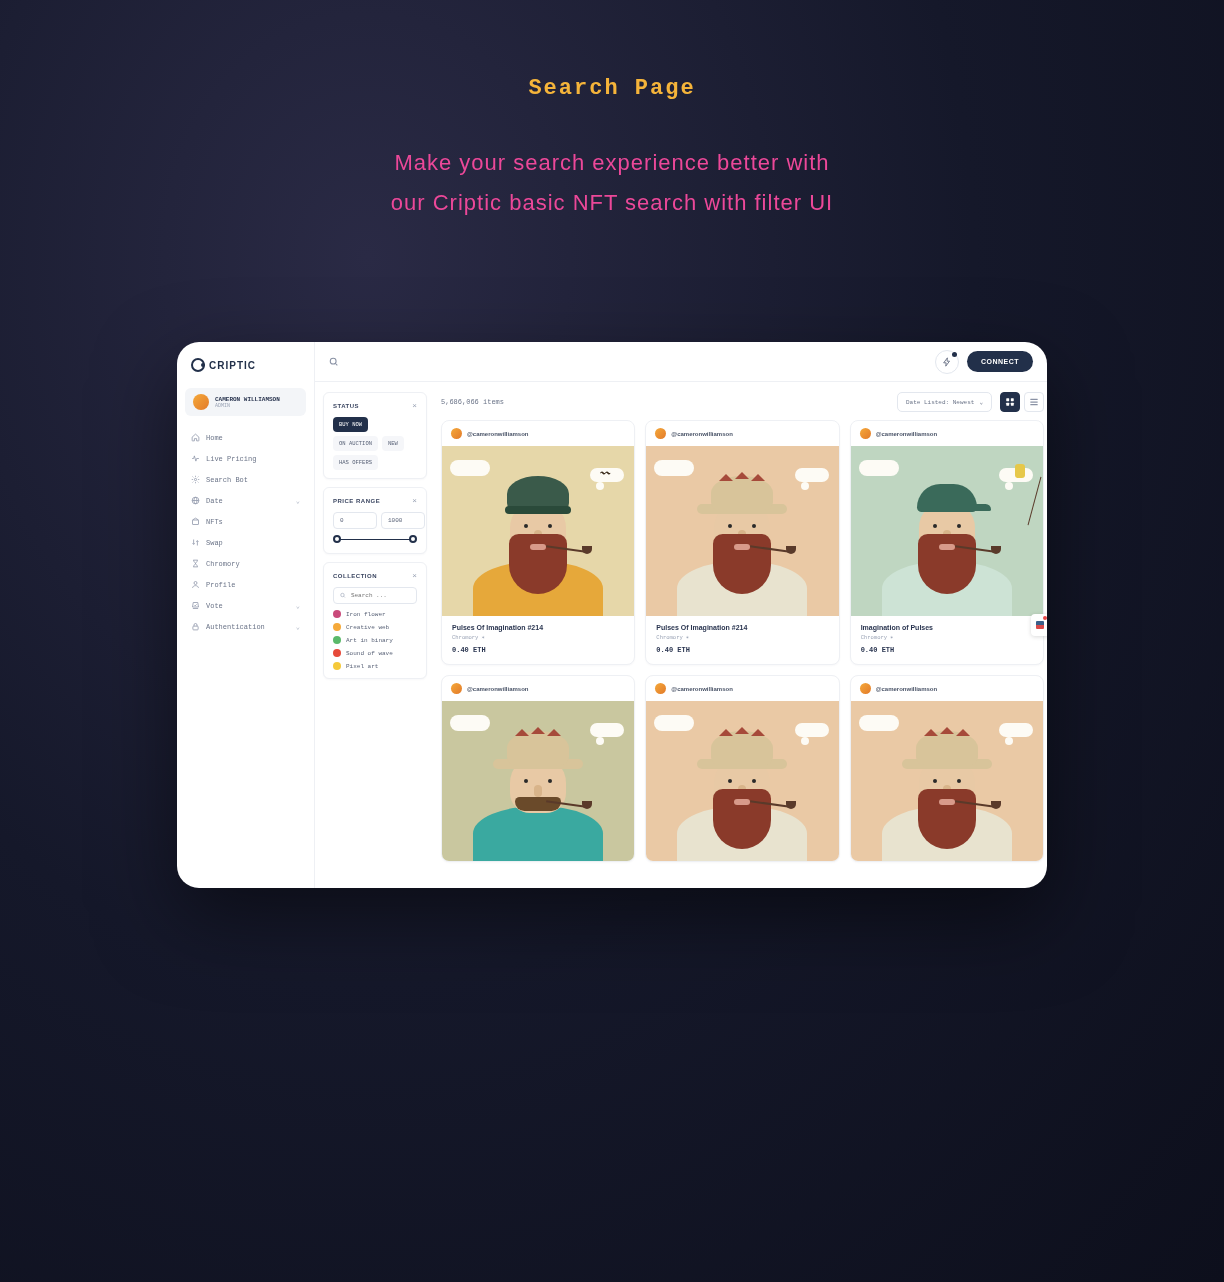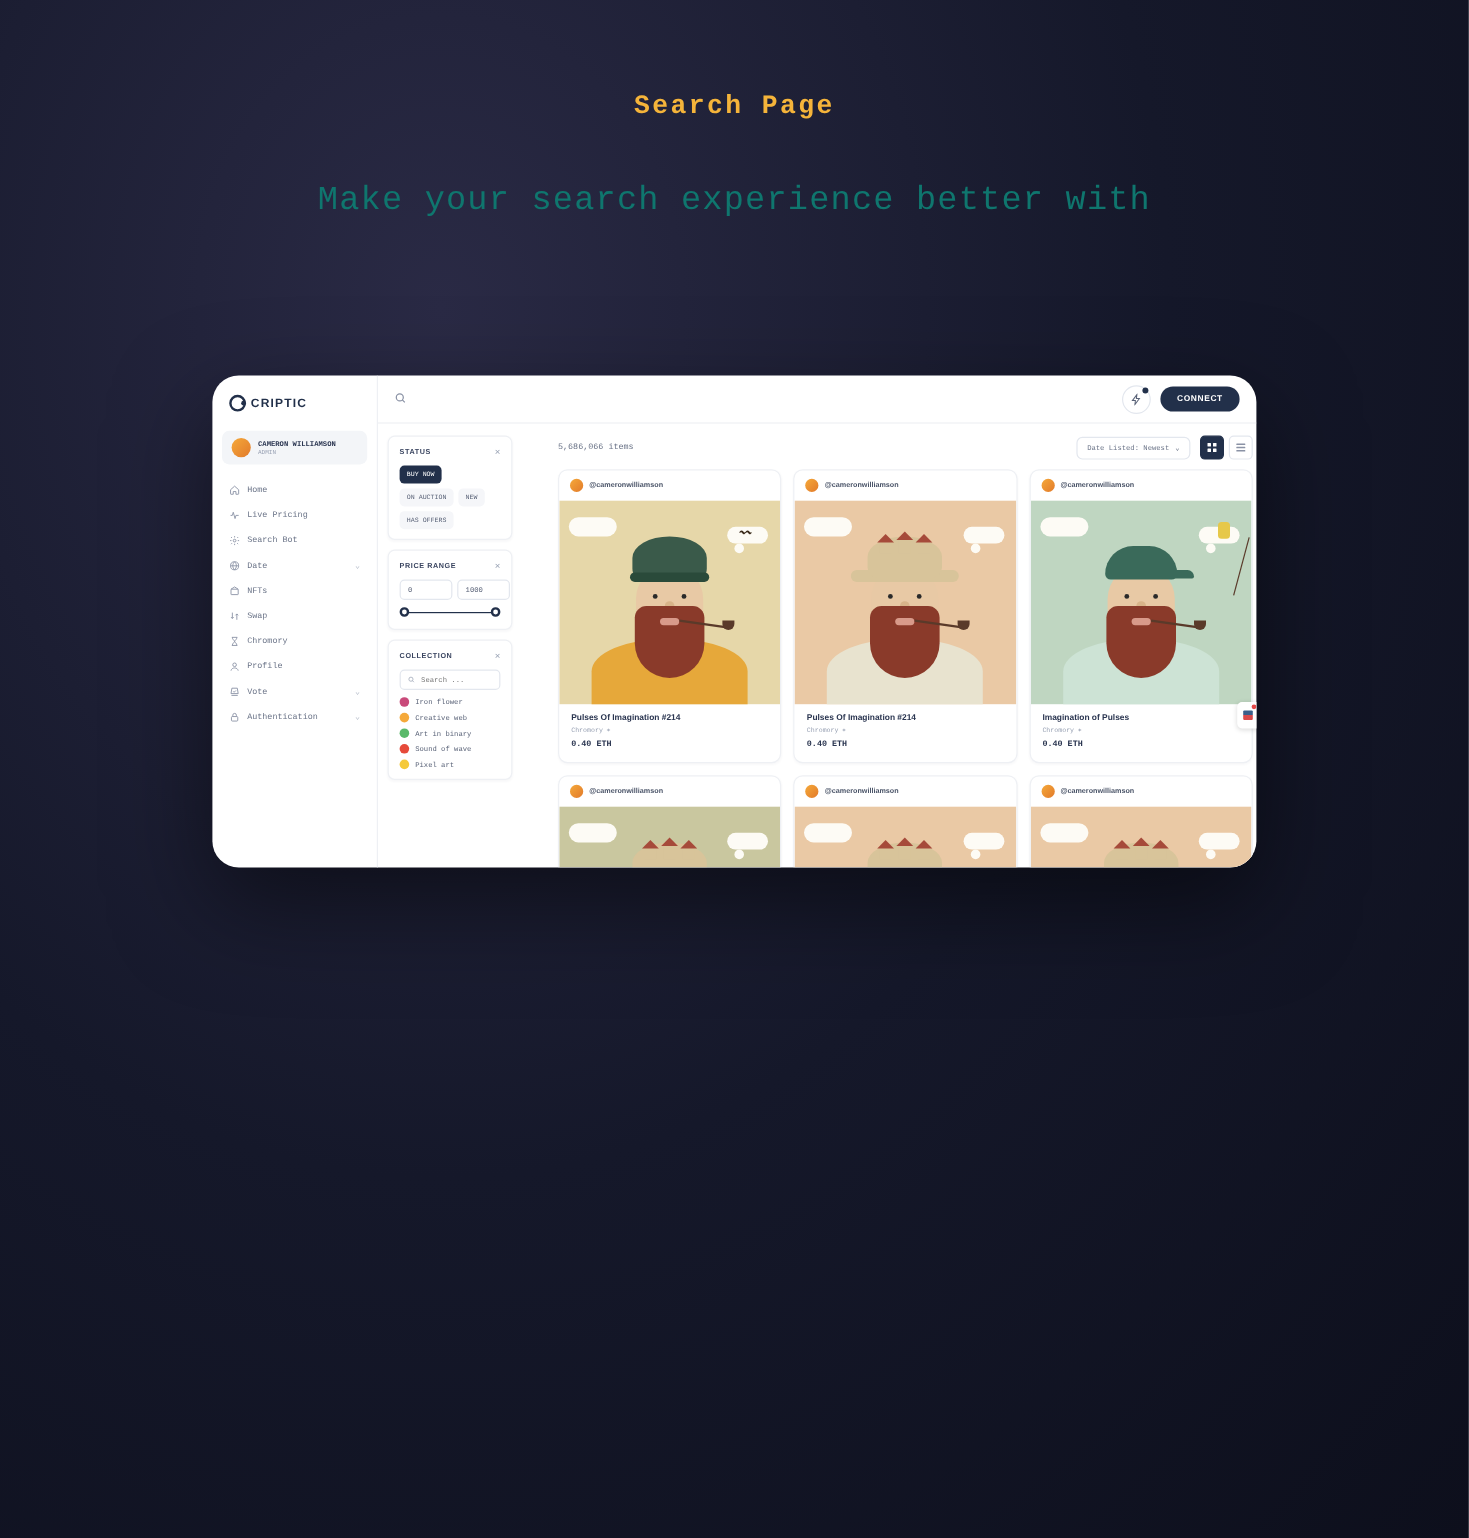--- a/index.html
+++ b/index.html
@@ -19,32 +19,32 @@
   letter-spacing: 2px;
 }
 .title {
   color: #fff;
   font-size: 52px;
   font-weight: 800;
   margin-top: 36px;
   letter-spacing: -0.5px;
 }
 .subtitle {
-  color: #0f766e;
-  font-family: Liberation Mono, monospace;
-  font-size: 28px;
+  color: #ec4899;
+  font-family: Liberation Sans, sans-serif;
+  font-size: 22px;
   line-height: 1.8;
   margin-top: 42px;
   letter-spacing: 1px;
 }
 
 
 .frame {
   width: 870px;
-  height: 410px;
+  height: 546px;
   background: #fff;
   border-radius: 22px;
   margin: 120px auto 0;
   box-shadow: 0 30px 80px rgba(0,0,0,0.5);
   display: flex;
   overflow: hidden;
   position: relative;
 }
 .sidebar {
   width: 138px;
@@ -138,21 +138,21 @@
 .coll-search {
   display: flex; align-items: center; gap: 5px;
   border: 1px solid #e3e7ee; border-radius: 4px; padding: 4px 6px; margin-bottom: 6px;
 }
 .coll-search input { border: 0; outline: 0; font-size: 6px; width: 100%; font-family: "Courier New", monospace; }
 .coll-list { display: flex; flex-direction: column; gap: 5px; }
 .coll-item { display: flex; align-items: center; gap: 5px; font-size: 6px; color: #5a6378; font-family: "Courier New", monospace; cursor: pointer; }
 .coll-dot { width: 8px; height: 8px; border-radius: 50%; flex-shrink: 0; }
 
 
-.grid-wrap { flex: 1; padding: 10px 3px 0 6px; overflow: hidden; margin-left: 24px; }
+.grid-wrap { flex: 1; padding: 10px 3px 0 6px; overflow: hidden; }
 .grid-head { display: flex; align-items: center; margin-bottom: 8px; }
 .count { font-size: 7px; color: #6b7488; font-family: "Courier New", monospace; }
 .sort {
   margin-left: auto; border: 1px solid #e3e7ee; border-radius: 5px;
   padding: 5px 8px; font-size: 6px; color: #6b7488; display: flex; align-items: center; gap: 5px;
   font-family: "Courier New", monospace; cursor: pointer;
 }
 .view-toggle { display: flex; gap: 4px; margin-left: 8px; }
 .view-btn {
   width: 20px; height: 20px; border-radius: 4px; display: flex; align-items: center; justify-content: center;
@@ -206,20 +206,21 @@
 .roof{position:absolute;width:0;height:0;border-style:solid;}
 .bird{position:absolute;color:#3a2a1a;font-size:10px;}
 </style>
 </head>
 <body>
 
 <div class="hero">
   <div class="eyebrow">Search Page</div>
   <div class="subtitle">
     <div>Make your search experience better with</div>
+    <div>our Criptic basic NFT search with filter UI</div>
   </div>
 </div>
 
 <div class="frame">
 
   <aside class="sidebar">
     <div class="logo">
       <span class="logo-mark"></span>
       <span class="logo-text">CRIPTIC</span>
     </div>

